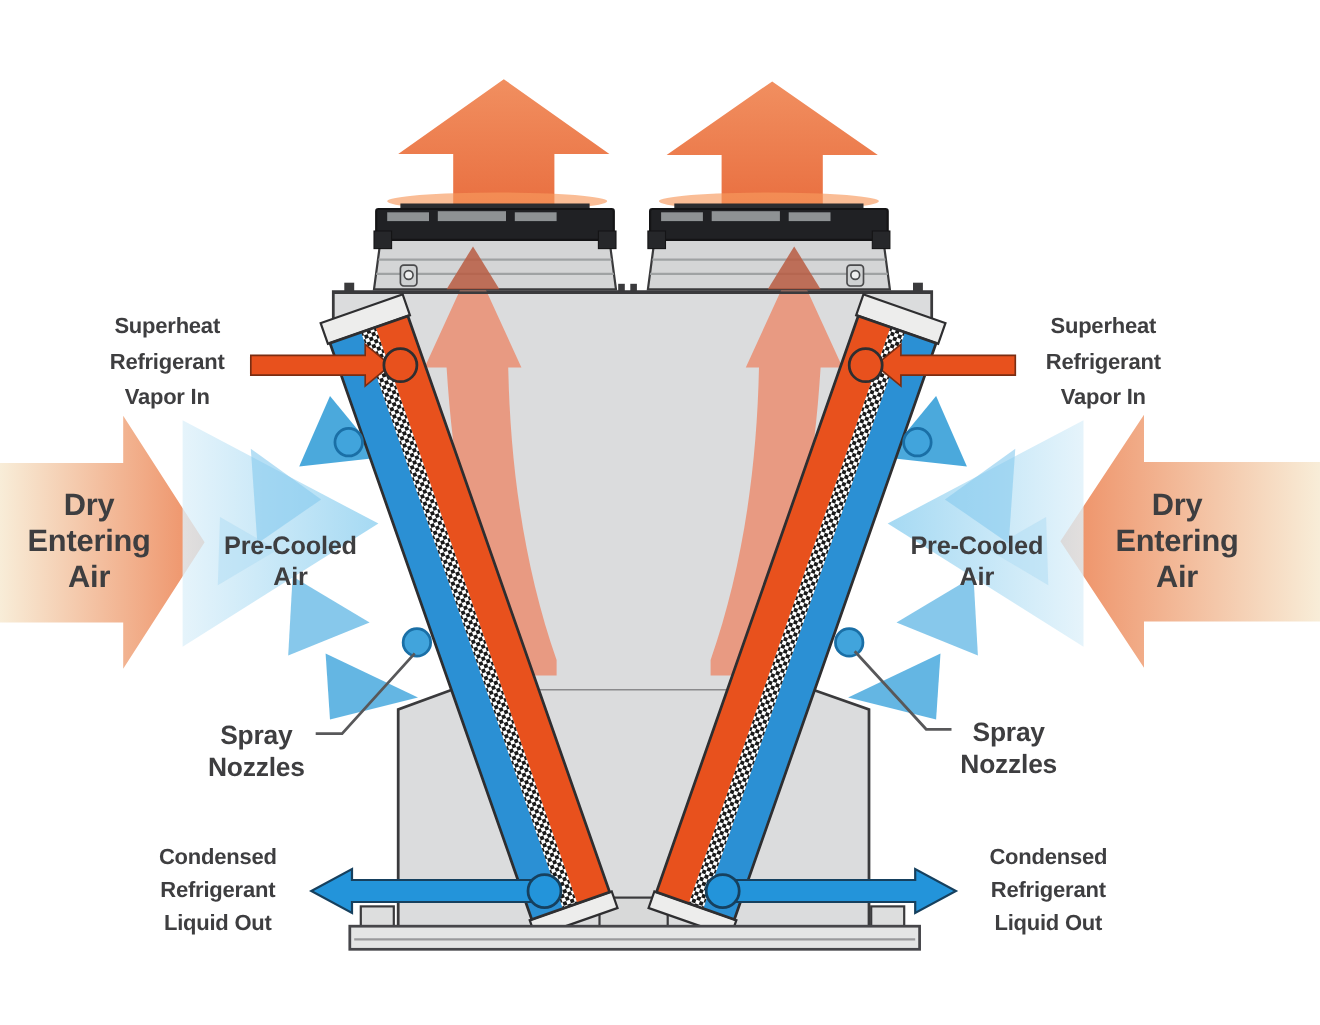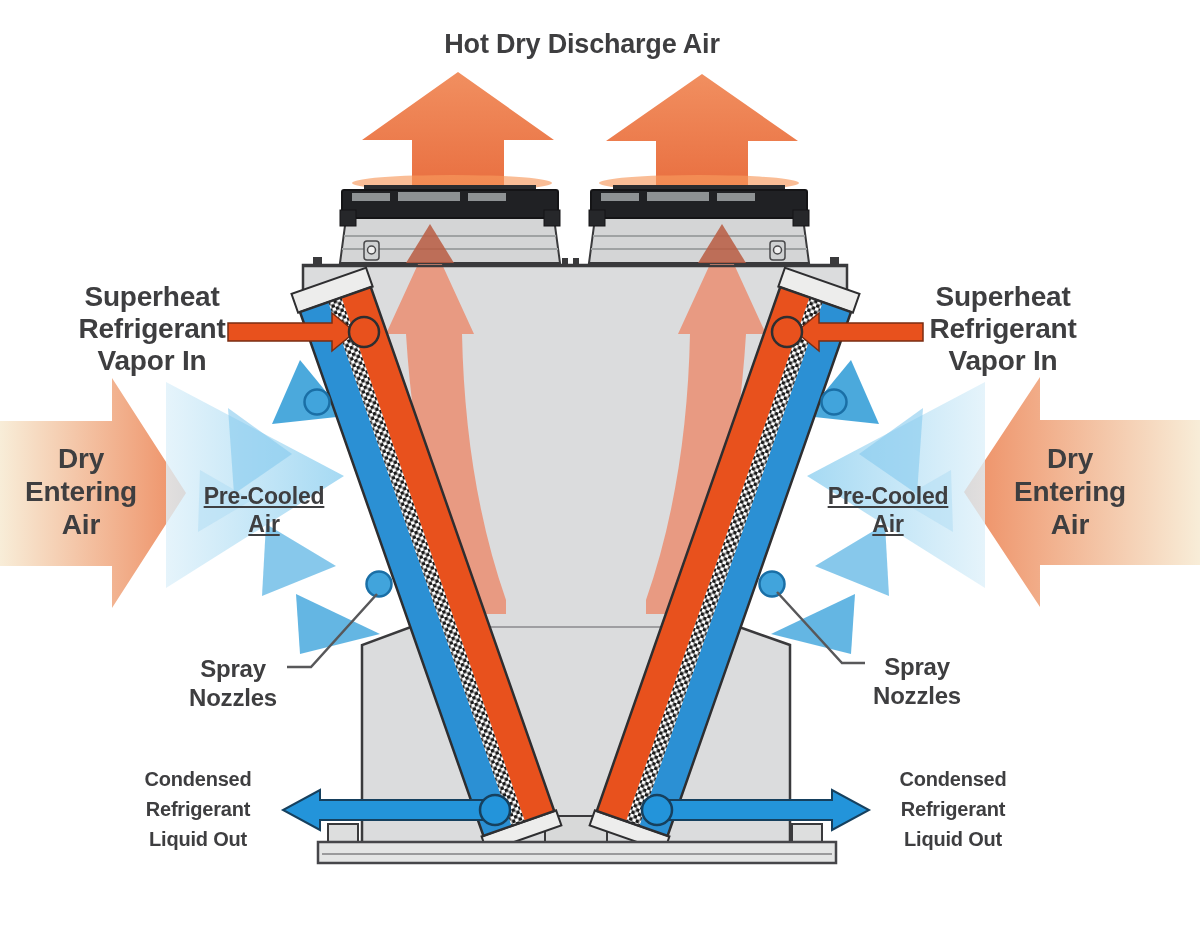--- a/index.html
+++ b/index.html
@@ -3,23 +3,23 @@
 <meta charset="utf-8">
 <style>
   html,body{margin:0;padding:0;background:#ffffff;}
   .stage{position:relative;width:1200px;height:932px;background:#ffffff;overflow:hidden;
          font-family:"Liberation Sans","DejaVu Sans",sans-serif;}
   .stage svg{position:absolute;left:0;top:0;}
   .lbl{position:absolute;transform:translateX(-50%);text-align:center;
        font-weight:bold;color:#3E3E40;letter-spacing:-0.2px;white-space:nowrap;}
   .lbl div{line-height:inherit;}
   .lbl.big{font-size:27px;line-height:32px;}
-  .lbl.std{font-size:28px;line-height:32px;}
+  .lbl.std{font-size:20px;line-height:32px;}
   .lbl.dry{font-size:28px;line-height:33px;}
-  .lbl.pre{font-size:23px;line-height:28px;text-decoration:underline;}
+  .lbl.pre{font-size:23px;line-height:28px;}
   .lbl.spr{font-size:24px;line-height:29px;}
   .lbl.con{font-size:20px;line-height:30px;}
 </style>
 </head>
 <body>
 
 <div class="stage">
 
 <svg width="1200" height="932" viewBox="0 0 1200 932">
   <defs>
@@ -151,23 +151,20 @@
     <rect x="647" y="192" width="62" height="9" fill="#8E9294"></rect>
     <rect x="717" y="193" width="38" height="8" fill="#8E9294"></rect>
     <rect x="589" y="210" width="16" height="16" fill="#26272A" stroke="#141416" stroke-width="1"></rect>
     <rect x="793" y="210" width="16" height="16" fill="#26272A" stroke="#141416" stroke-width="1"></rect>
   </g>
 
   <polygon opacity="0.85" points="430,224 454,263 406,263" fill="#B85C42"></polygon>
   <polygon opacity="0.85" points="722,224 746,263 698,263" fill="#B85C42"></polygon>
 </svg>
 
-<div class="lbl big" style="left:582px; top:28px;">
-  <div>Hot Dry Discharge Air</div>
-</div>
 
 <div class="lbl std" style="left:152px; top:281px;">
   <div>Superheat</div>
   <div>Refrigerant</div>
   <div>Vapor In</div>
 </div>
 <div class="lbl std" style="left:1003px; top:281px;">
   <div>Superheat</div>
   <div>Refrigerant</div>
   <div>Vapor In</div>

